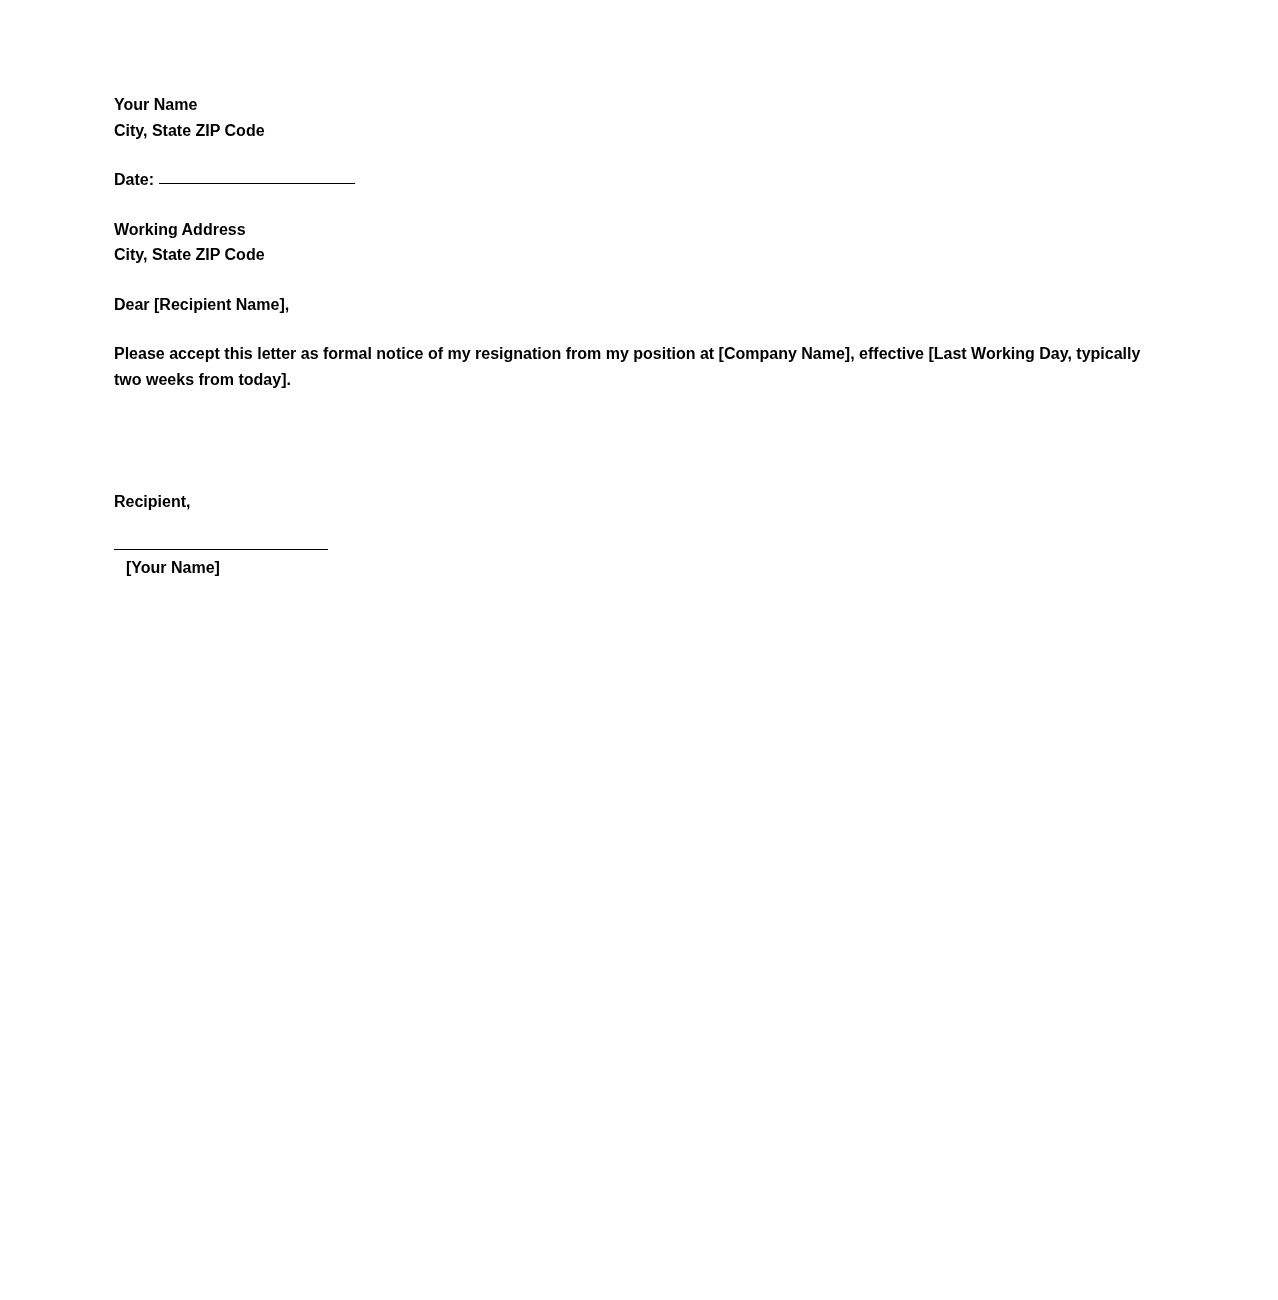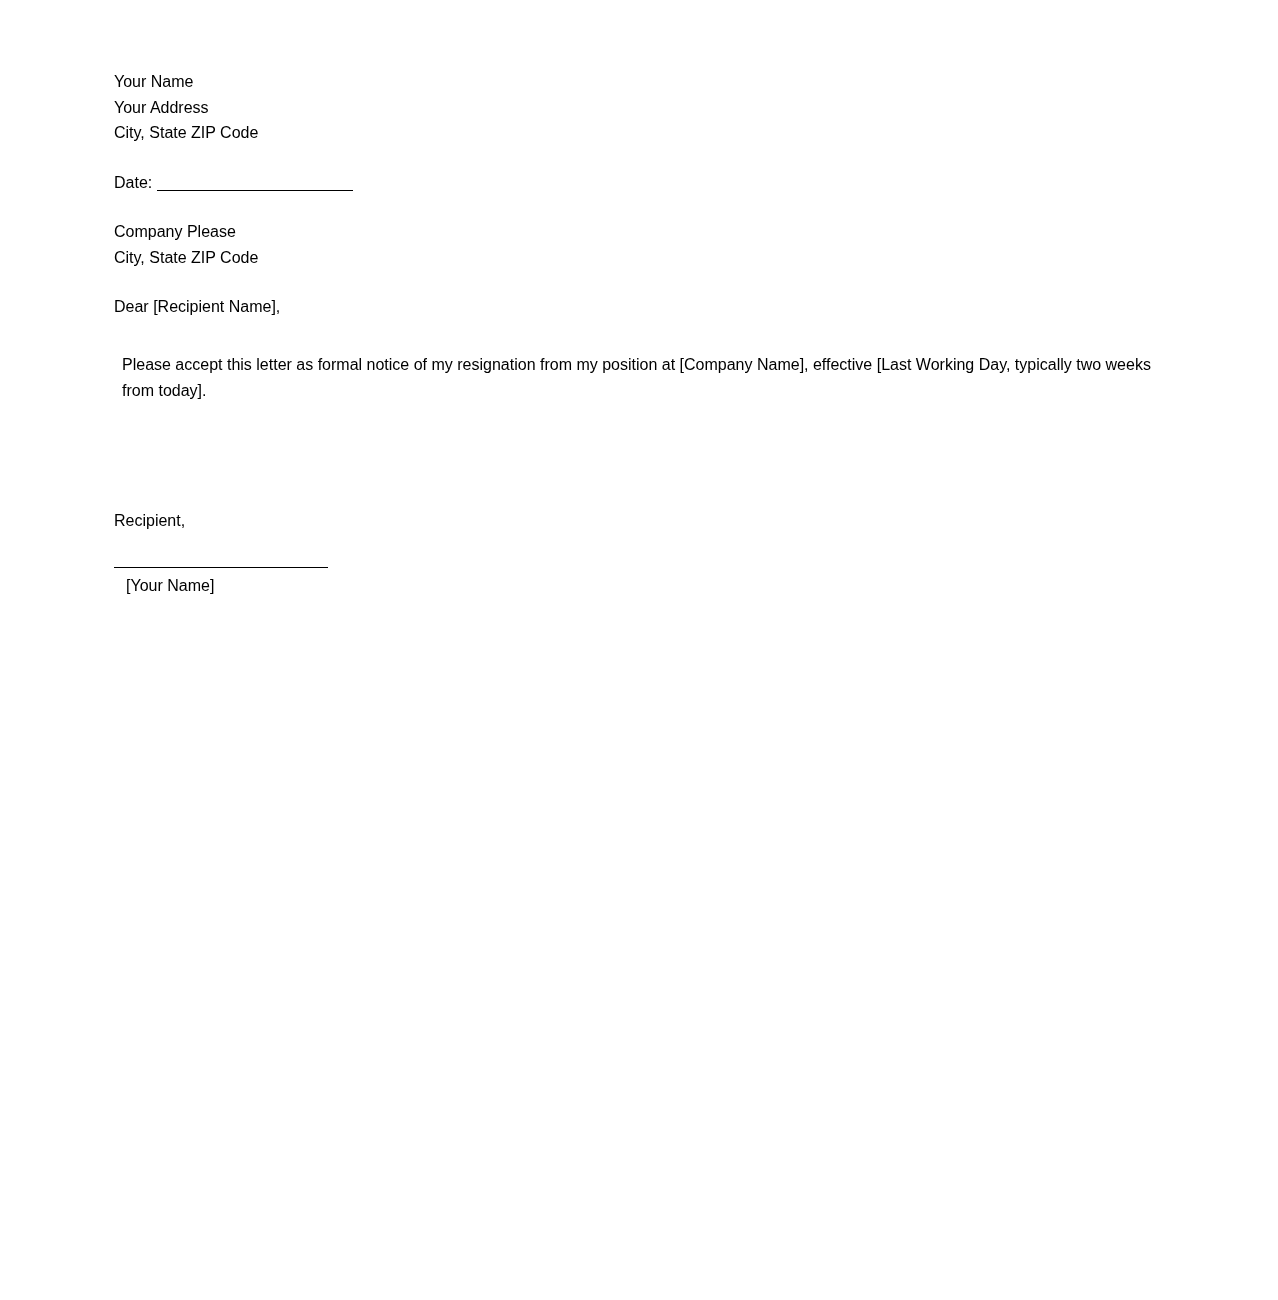--- a/index.html
+++ b/index.html
@@ -1,50 +1,49 @@
 <!DOCTYPE html>
 <html><head>
   <meta charset="utf-8">
   <style>
     html, body { margin: 0; padding: 0; background: #ffffff; }
     body {
       width: 1278px; height: 1300px; position: relative; overflow: hidden;
       font-family: "Liberation Sans", sans-serif;
       font-size: 16px; color: #000000;
     }
-    .page { position: absolute; left: 114px; top: 69px; width: 1050px; }
+    .page { position: absolute; left: 114px; top: 92px; width: 1050px; font-weight: bold; }
     .line { line-height: 25.5px; white-space: pre; }
-    .para { line-height: 26px; margin: 8px; }
+    .para { line-height: 26px; margin: 0; }
     .gap { height: 24px; }
     .gap-lg { height: 48px; }
-    .date-row { display: flex; align-items: center; line-height: 25.5px; }
+    .date-row { display: flex; align-items: flex-start; line-height: 25.5px; }
     .blank {
       display: inline-block; width: 196px; border-bottom: 1px solid #000;
       margin-left: 5px; height: 16px;
     }
     .sig-line { width: 214px; border-bottom: 1px solid #000; height: 1px; margin-top: 33px; }
   </style>
 </head>
 <body>
 
 <div class="page">
   <div class="line">Your Name</div>
-  <div class="line">Your Address</div>
   <div class="line">City, State ZIP Code</div>
 
   <div class="gap"></div>
 
   <div class="date-row">
     <span>Date:</span>
     <span class="blank"></span>
   </div>
 
   <div class="gap"></div>
 
-  <div class="line">Company Please</div>
+  <div class="line">Working Address</div>
   <div class="line">City, State ZIP Code</div>
 
   <div class="gap"></div>
 
   <div class="line">Dear [Recipient Name],</div>
 
   <div class="gap"></div>
 
   <p class="para">Please accept this letter as formal notice of my resignation from my position at [Company Name], effective [Last Working Day, typically two weeks from today].</p>
   <div class="gap"></div>

